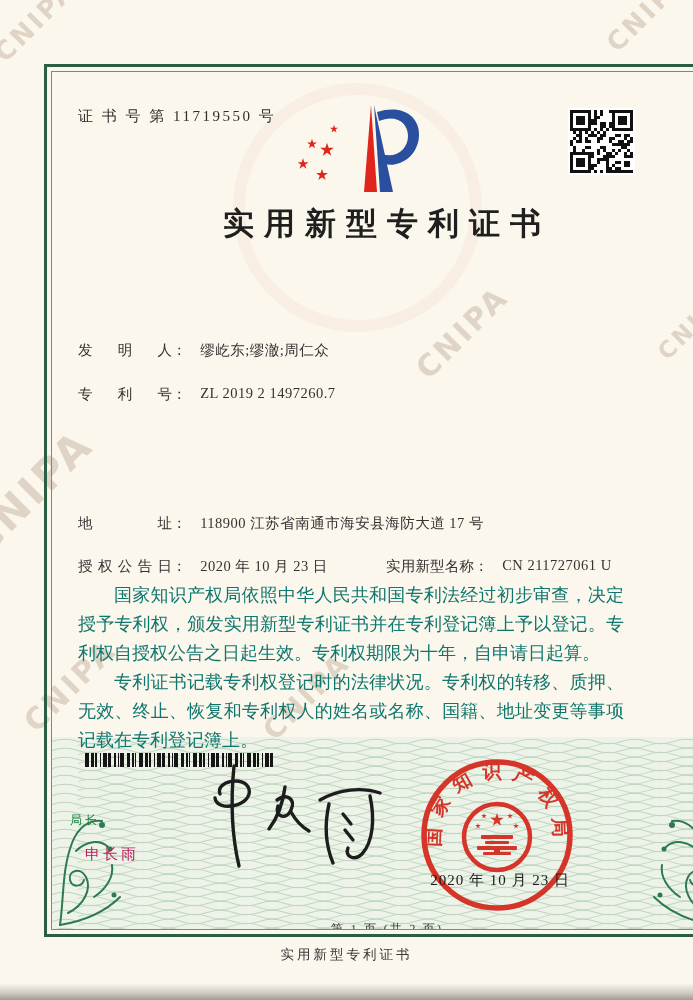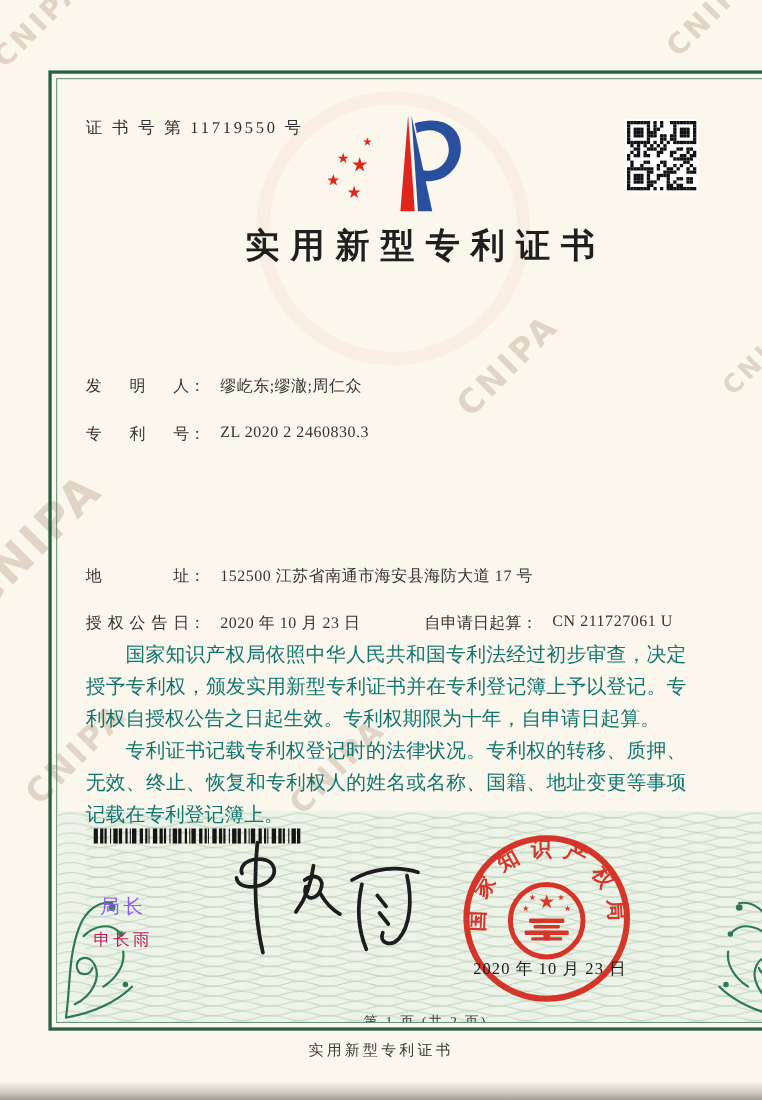--- a/index.html
+++ b/index.html
@@ -59,21 +59,21 @@
   
   .band{position:absolute;left:0;right:0;bottom:0;height:192px;z-index:0;}
   .band svg{display:block;width:100%;height:100%;}
   
   .barcode{
     position:absolute;left:33px;top:681px;width:190px;height:14px;overflow:hidden;
     white-space:nowrap;font-size:0;z-index:3;
   }
   .barcode span{display:inline-block;height:14px;background:#151515;vertical-align:top;}
   .director-title{
-    position:absolute;left:39px;top:740px;font-size:18px;letter-spacing:3px;color:#8b5cf6;
+    position:absolute;left:18px;top:740px;font-size:12px;letter-spacing:3px;color:#15803d;
     font-family:"Liberation Sans","DejaVu Sans",sans-serif;z-index:3;
   }
   .director-name{
     position:absolute;left:33px;top:773px;font-size:15px;letter-spacing:3px;color:#be185d;
     font-family:"Liberation Sans","DejaVu Sans",sans-serif;z-index:3;
   }
   .signature{position:absolute;left:140px;top:688px;width:215px;height:112px;z-index:3;}
   .seal{position:absolute;left:360px;top:678px;width:170px;height:170px;z-index:3;}
   .seal-date{
     position:absolute;left:363px;top:799px;width:170px;text-align:center;
@@ -612,31 +612,31 @@
       </div>
 
     <div class="title">实用新型专利证书</div>
 
     <div class="frow" style="top:269px">
       <span class="flabel">发明人</span><span class="fcolon">：</span>
       <span class="fvalue">缪屹东;缪澈;周仁众</span>
     </div>
     <div class="frow" style="top:313px">
       <span class="flabel">专利号</span><span class="fcolon">：</span>
-      <span class="fvalue">ZL 2020 2 2460830.3</span>
+      <span class="fvalue">ZL 2019 2 1497260.7</span>
     </div>
     <div class="frow" style="top:442px">
       <span class="flabel">地址</span><span class="fcolon">：</span>
-      <span class="fvalue">152500 江苏省南通市海安县海防大道 17 号</span>
+      <span class="fvalue">118900 江苏省南通市海安县海防大道 17 号</span>
     </div>
     <div class="frow" style="top:485px">
       <span class="flabel">授权公告日</span><span class="fcolon">：</span>
       <span class="fvalue">2020 年 10 月 23 日</span>
       <span class="fpair2">
-        <span class="flabel" style="width:88px">自申请日起算</span><span class="fcolon">：</span>
+        <span class="flabel" style="width:88px">实用新型名称</span><span class="fcolon">：</span>
         <span class="fvalue">CN 211727061 U</span>
       </span>
     </div>
 
     <div class="body-text">
       <p>国家知识产权局依照中华人民共和国专利法经过初步审查，决定授予专利权，颁发实用新型专利证书并在专利登记簿上予以登记。专利权自授权公告之日起生效。专利权期限为十年，自申请日起算。</p>
       <p>专利证书记载专利权登记时的法律状况。专利权的转移、质押、无效、终止、恢复和专利权人的姓名或名称、国籍、地址变更等事项记载在专利登记簿上。</p>
     </div>
 
     <div class="barcode"><span style="width: 4px; margin-right: 2px;"></span><span style="width: 3px; margin-right: 1px;"></span><span style="width: 2px; margin-right: 3px;"></span><span style="width: 1px; margin-right: 2px;"></span><span style="width: 4px; margin-right: 1px;"></span><span style="width: 3px; margin-right: 3px;"></span><span style="width: 2px; margin-right: 2px;"></span><span style="width: 1px; margin-right: 1px;"></span><span style="width: 4px; margin-right: 3px;"></span><span style="width: 3px; margin-right: 2px;"></span><span style="width: 2px; margin-right: 1px;"></span><span style="width: 1px; margin-right: 3px;"></span><span style="width: 4px; margin-right: 2px;"></span><span style="width: 3px; margin-right: 1px;"></span><span style="width: 2px; margin-right: 3px;"></span><span style="width: 1px; margin-right: 2px;"></span><span style="width: 4px; margin-right: 1px;"></span><span style="width: 3px; margin-right: 3px;"></span><span style="width: 2px; margin-right: 2px;"></span><span style="width: 1px; margin-right: 1px;"></span><span style="width: 4px; margin-right: 3px;"></span><span style="width: 3px; margin-right: 2px;"></span><span style="width: 2px; margin-right: 1px;"></span><span style="width: 1px; margin-right: 3px;"></span><span style="width: 4px; margin-right: 2px;"></span><span style="width: 3px; margin-right: 1px;"></span><span style="width: 2px; margin-right: 3px;"></span><span style="width: 1px; margin-right: 2px;"></span><span style="width: 4px; margin-right: 1px;"></span><span style="width: 3px; margin-right: 3px;"></span><span style="width: 2px; margin-right: 2px;"></span><span style="width: 1px; margin-right: 1px;"></span><span style="width: 4px; margin-right: 3px;"></span><span style="width: 3px; margin-right: 2px;"></span><span style="width: 2px; margin-right: 1px;"></span><span style="width: 1px; margin-right: 3px;"></span><span style="width: 4px; margin-right: 2px;"></span><span style="width: 3px; margin-right: 1px;"></span><span style="width: 2px; margin-right: 3px;"></span><span style="width: 1px; margin-right: 2px;"></span><span style="width: 4px; margin-right: 1px;"></span><span style="width: 3px; margin-right: 3px;"></span></div>

